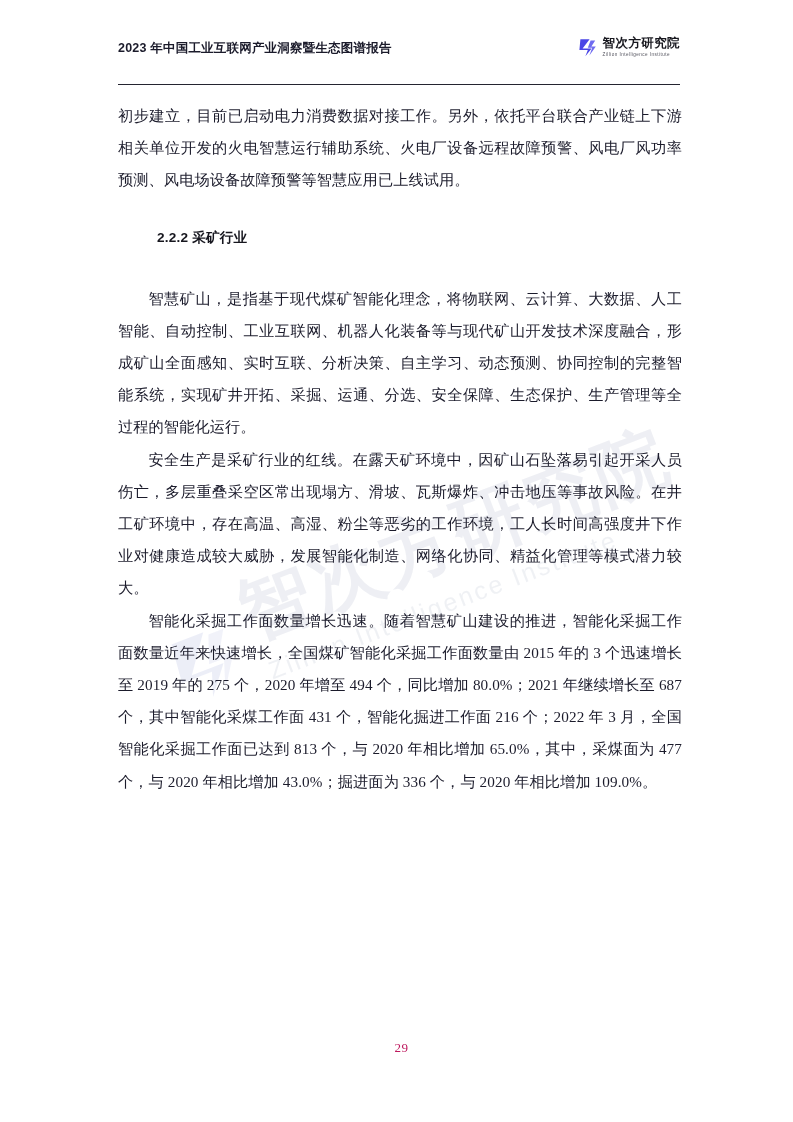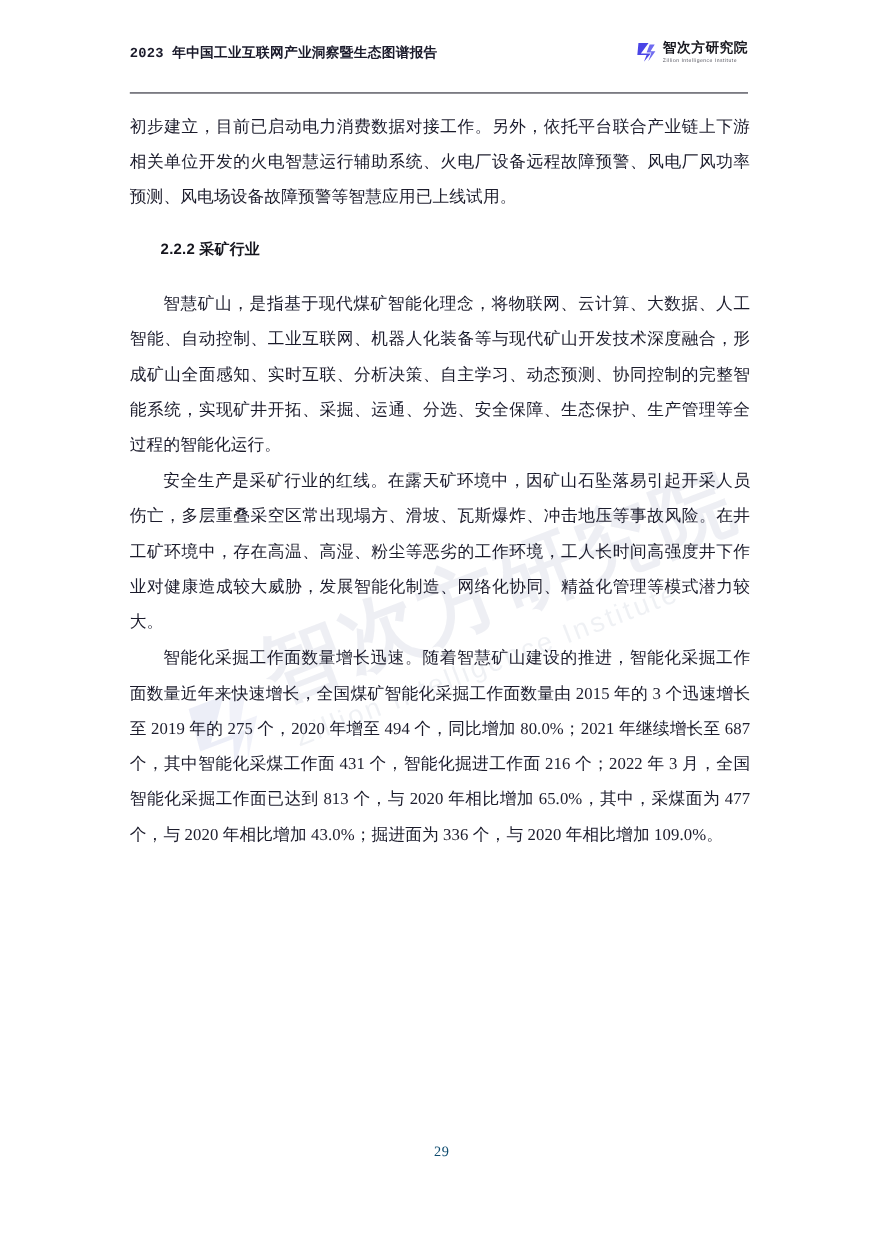--- a/index.html
+++ b/index.html
@@ -73,21 +73,21 @@
     left: 118px;
     top: 36px;
     width: 562px;
     height: 34px;
     z-index: 2;
     display: flex;
     align-items: flex-start;
     justify-content: space-between;
   }
   .header-title {
-    font-family: Liberation Mono, monospace;
+    font-family: Liberation Sans, sans-serif;
     font-size: 12.5px;
     font-weight: 700;
     color: #1b1b2b;
     letter-spacing: 0.2px;
     white-space: nowrap;
     padding-top: 4px;
   }
   .brand {
     display: flex;
     align-items: center;
@@ -136,21 +136,21 @@
     margin: 0;
     font-size: 15.2px;
     line-height: 32.2px;
     text-align: justify;
     text-justify: inter-ideograph;
     letter-spacing: 0.1px;
     color: #1b1b2b;
   }
   p.indent { text-indent: 2em; }
   h3.heading {
-    margin: 1px;
+    margin: 12px;
     font-family: "Liberation Sans", "DejaVu Sans", sans-serif;
     font-size: 13.6px;
     font-weight: 700;
     color: #16161e;
     letter-spacing: 0.2px;
     padding-left: 27px;
   }
   .gap-after-p1 { height: 20px; }
   .gap-after-head { height: 24px; }
 
@@ -159,21 +159,21 @@
     position: absolute;
     left: 0;
     top: 1038px;
     width: 793px;
     text-align: center;
     z-index: 2;
   }
   .page-number {
     font-family: "Liberation Serif", "DejaVu Serif", serif;
     font-size: 13px;
-    color: #0c4a6e;
+    color: #be185d;
     letter-spacing: 0.5px;
     margin-left: 10px;
   }
 </style>
 </head>
 <body>
 
 <div class="page">
 
   <div class="watermark">

